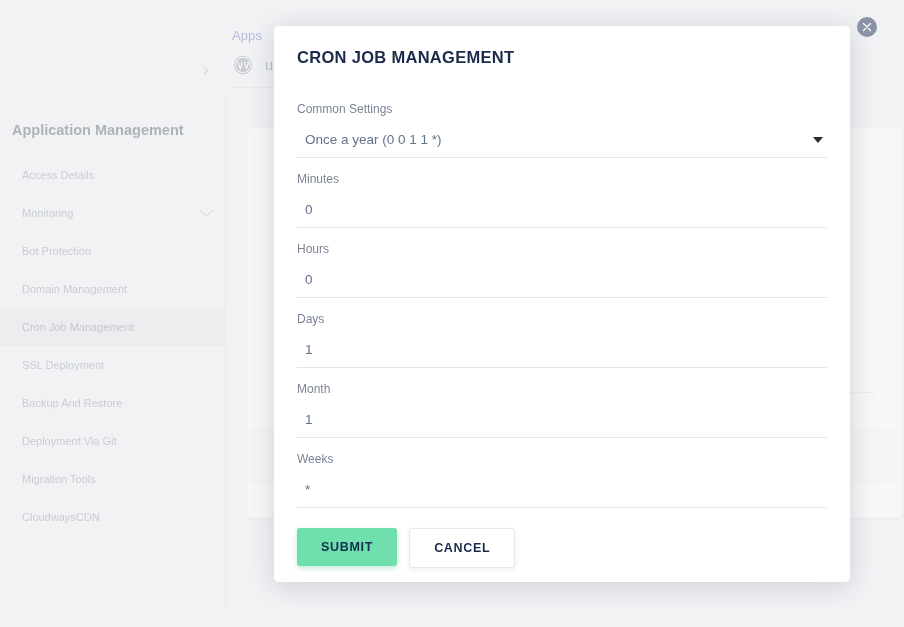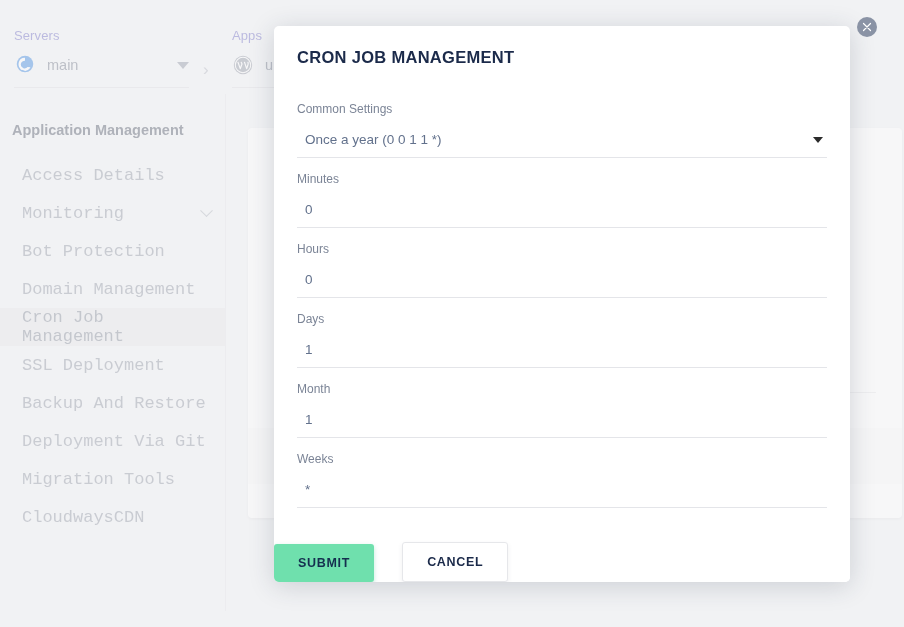--- a/index.html
+++ b/index.html
@@ -50,23 +50,22 @@
     border-right: 1px solid #e6e7ea;
     padding-top: 28px;
   }
   .sidebar-title {
     font-size: 14.5px; font-weight: bold; color: #5f6775;
     padding: 0 0 0 12px; margin-bottom: 18px;
   }
   .side-item {
     height: 38px; display: flex; align-items: center;
     padding: 0 14px 0 22px;
-    font-size: 17px; color: #9aa0ac;
+    font-size: 11px; color: #9aa0ac;
     cursor: pointer;
-    font-family: Liberation Mono, monospace;
   }
   .side-item.active { background: #e8e9ec; color: #8f95a1; }
   .side-chevron {
     margin-left: auto; width: 9px; height: 9px;
     border-right: 1.6px solid #b6bbc4;
     border-bottom: 1.6px solid #b6bbc4;
     transform: rotate(45deg) translate(-2px,-2px);
   }
 
   
@@ -153,21 +152,22 @@
   .select-caret {
     position: absolute; right: 4px; bottom: 14px;
     width: 0; height: 0;
     border-left: 5px solid transparent;
     border-right: 5px solid transparent;
     border-top: 6px solid #2b2b2b;
   }
   .modal-footer {
     position: absolute; left: 0; right: 0; bottom: 0; height: 54px;
     background: #fff;
-    display: flex; align-items: flex-end; gap: 28px;
+    display: flex; align-items: flex-start; gap: 12px;
+    padding-left: 23px;
   }
   .btn {
     font-size: 12.5px; font-weight: bold; letter-spacing: .7px;
     border-radius: 3px; cursor: pointer;
     padding: 12px 24px; border: none;
     font-family: "Liberation Sans", sans-serif;
   }
   .btn-submit {
     background: #6fe0ad; color: #152f4f;
     box-shadow: 0 2px 5px rgba(80,190,150,.35);
@@ -188,35 +188,20 @@
   }
   .close-btn svg { display: block; }
 </style>
 </head>
 <body>
 
 <div class="app">
 
   <div class="topbar">
 
-    <div class="crumb" style="left:14px; top:28px; width:175px;">
-      <div class="crumb-label">Servers</div>
-      <div class="crumb-row">
-        <span>
-          <svg class="cw-logo" viewBox="0 0 24 24">
-            <circle cx="12" cy="11" r="9" fill="#4a90e2"></circle>
-            <path d="M12 4 a7 7 0 1 0 6 10.5 l-3.2-.2 a4.2 4.2 0 1 1 -2.8-6.9 z" fill="#ffffff"></path>
-            <circle cx="8.5" cy="16" r="1.3" fill="#ffffff"></circle>
-            <circle cx="12.2" cy="17.2" r="1" fill="#ffffff"></circle>
-          </svg>
-        </span>
-        <span class="crumb-name">main</span>
-        <span class="caret-down"></span>
-      </div>
-    </div>
 
     <div class="crumb-sep">›</div>
 
     <div class="crumb" style="left:232px; top:28px; width:175px;">
       <div class="crumb-label">Apps</div>
       <div class="crumb-row">
         <span>
           <svg class="cw-logo" viewBox="0 0 24 24">
             <circle cx="12" cy="12" r="10" fill="#9aa0ac"></circle>
             <circle cx="12" cy="12" r="8.4" fill="none" stroke="#ffffff" stroke-width="1.1"></circle>

